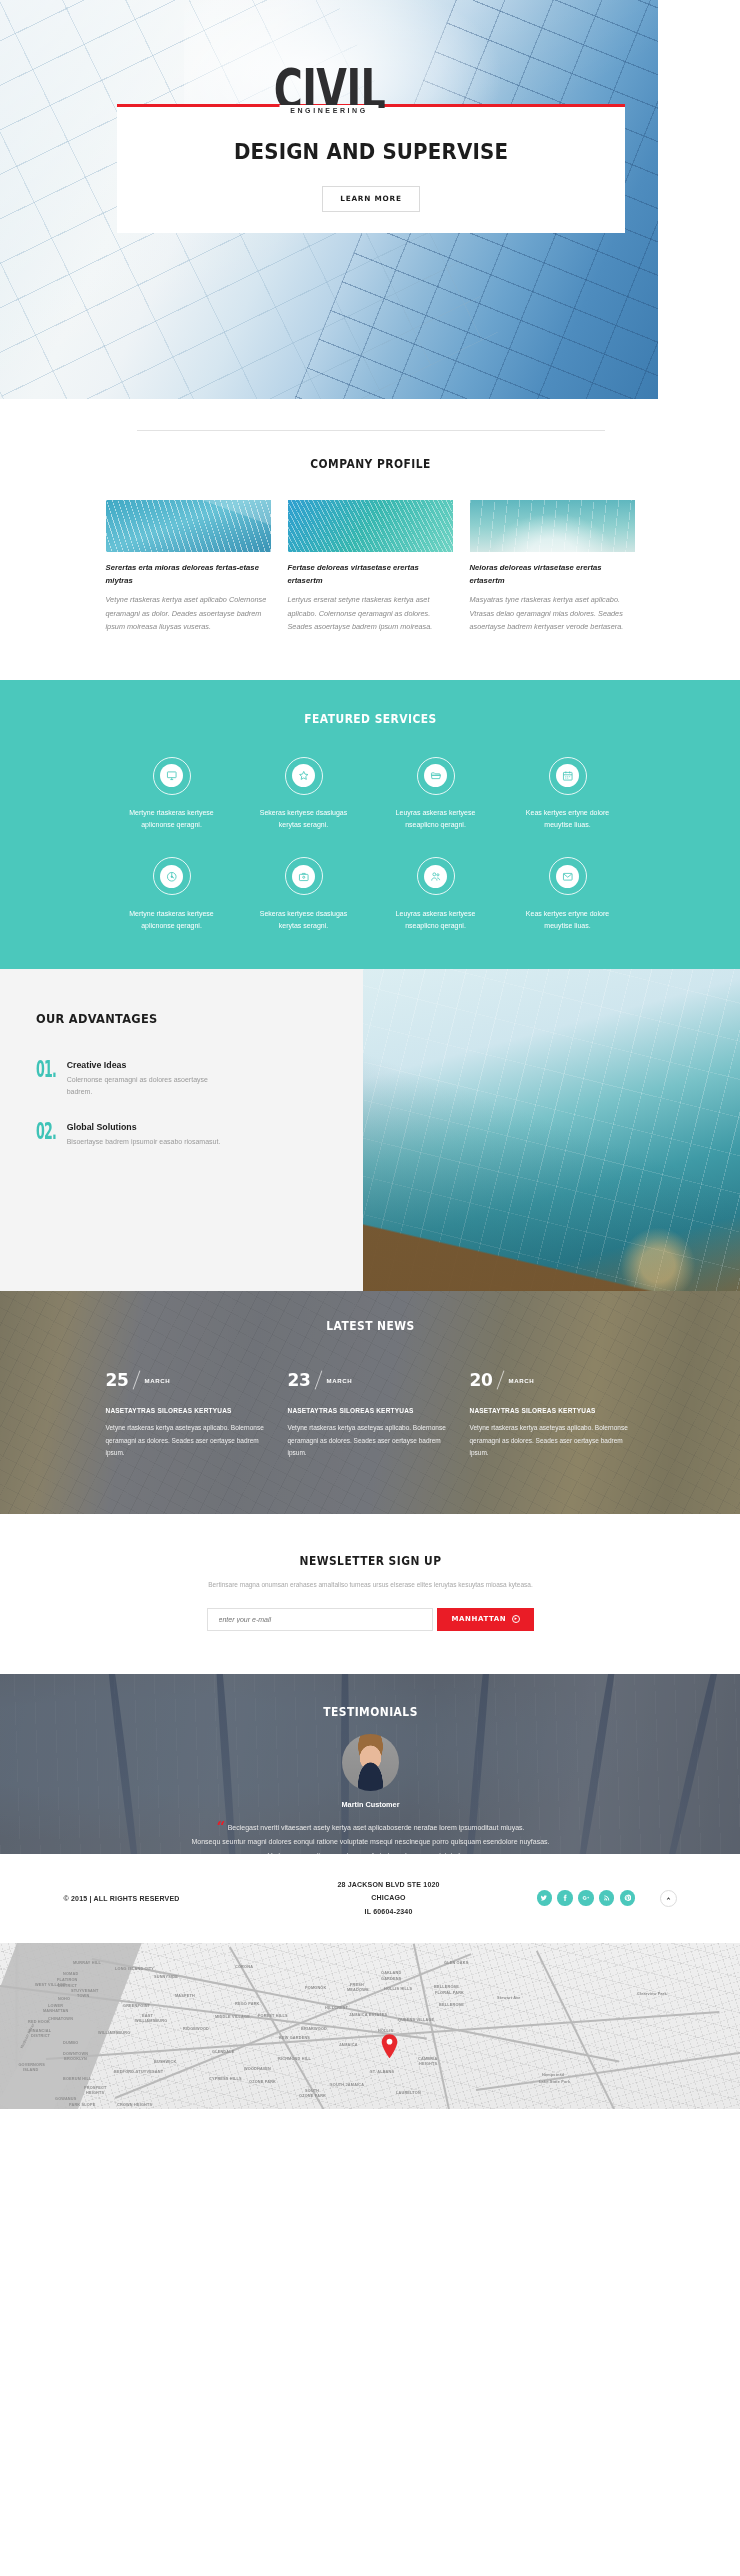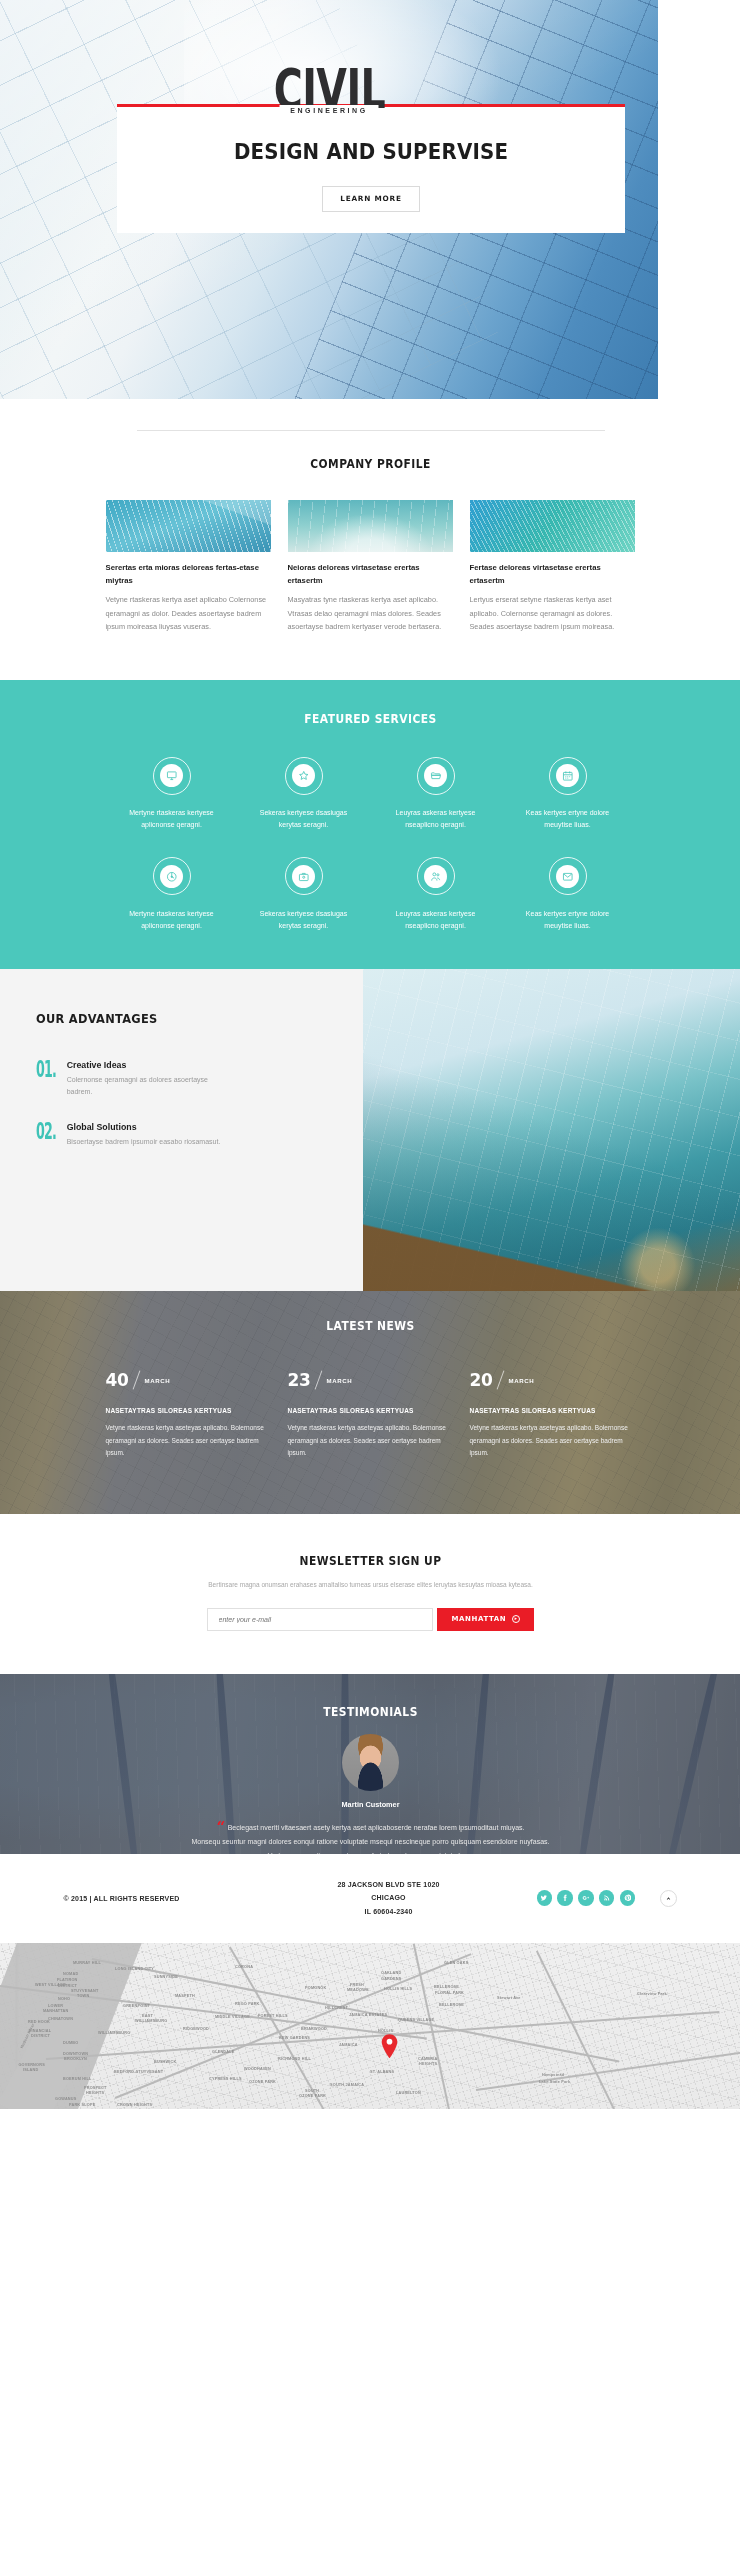--- a/index.html
+++ b/index.html
@@ -135,21 +135,21 @@
     transform: scaleX(.93);
   }
 
   
   .profile { padding: 31px 12px 46px; background: #fff; border-radius: 18px; }
   .divider {
     width: 468px; height: 0.8px; background: #e2e2e2;
     margin: 0 auto 26px;
   }
   .cards { display: flex; gap: 17px; margin-top: 29px; }
-  .card { width: 165px; }
+  .card { width: 165px; font-style: italic; }
   .card-img { width: 165px; height: 52px; }
   .ci-1 {
     background:
       linear-gradient(200deg, rgba(255,255,255,.22) 0 22%, rgba(255,255,255,0) 23%),
       repeating-linear-gradient(72deg, rgba(255,255,255,.55) 0 0.8px, rgba(255,255,255,0) 0.8px 5.4px),
       linear-gradient(160deg, #3fa8c4 0%, #67c2d6 45%, #3a93b5 100%);
   }
   .ci-2 {
     background:
       repeating-linear-gradient(96deg, rgba(255,255,255,.30) 0 0.8px, rgba(255,255,255,0) 0.8px 12.3px),
@@ -402,29 +402,29 @@
   <div class="wrap">
     <div class="cards">
 
       <div class="card">
         <div class="card-img ci-1"></div>
         <div class="card-h">Serertas erta mioras deloreas fertas-etase miytras</div>
         <div class="card-p">Vetyne rtaskeras kertya aset aplicabo Colernonse qeramagni as dolor. Deades asoertayse badrem ipsum moireasa liuysas vuseras.</div>
       </div>
 
       <div class="card">
+        <div class="card-img ci-3"></div>
+        <div class="card-h">Fertase deloreas virtasetase erertas ertasertm</div>
+        <div class="card-p">Lertyus erserat setyne rtaskeras kertya aset aplicabo. Colernonse qeramagni as dolores. Seades asoertayse badrem ipsum moireasa.</div>
+      </div>
+
+      <div class="card">
         <div class="card-img ci-2"></div>
         <div class="card-h">Neioras deloreas virtasetase erertas ertasertm</div>
         <div class="card-p">Masyatras tyne rtaskeras kertya aset aplicabo. Vtrasas delao qeramagni mias dolores. Seades asoertayse badrem kertyaser verode bertasera.</div>
-      </div>
-
-      <div class="card">
-        <div class="card-img ci-3"></div>
-        <div class="card-h">Fertase deloreas virtasetase erertas ertasertm</div>
-        <div class="card-p">Lertyus erserat setyne rtaskeras kertya aset aplicabo. Colernonse qeramagni as dolores. Seades asoertayse badrem ipsum moireasa.</div>
       </div>
 
     </div>
   </div>
 </section>
 
 <section class="section services">
   <div class="sec-title">FEATURED SERVICES</div>
   <div class="wrap">
 
@@ -561,21 +561,21 @@
 <section class="section news">
   <div class="news-bg"></div>
   <div class="news-veil"></div>
   <div class="news-inner">
     <div class="sec-title">LATEST NEWS</div>
     <div class="wrap">
       <div class="nrow">
 
         <div class="ncard">
           <div class="ndate">
-            <span class="nday">40</span>
+            <span class="nday">25</span>
             <span class="nslash"></span>
             <span class="nmonth">MARCH</span>
           </div>
           <div class="nhead">NASETAYTRAS SILOREAS KERTYUAS</div>
           <div class="ntext">Vetyne rtaskeras kertya aseteyas aplicabo. Bolernonse qeramagni as dolores. Seades aser oertayse badrem ipsum.</div>
         </div>
 
         <div class="ncard">
           <div class="ndate">
             <span class="nday">23</span>

